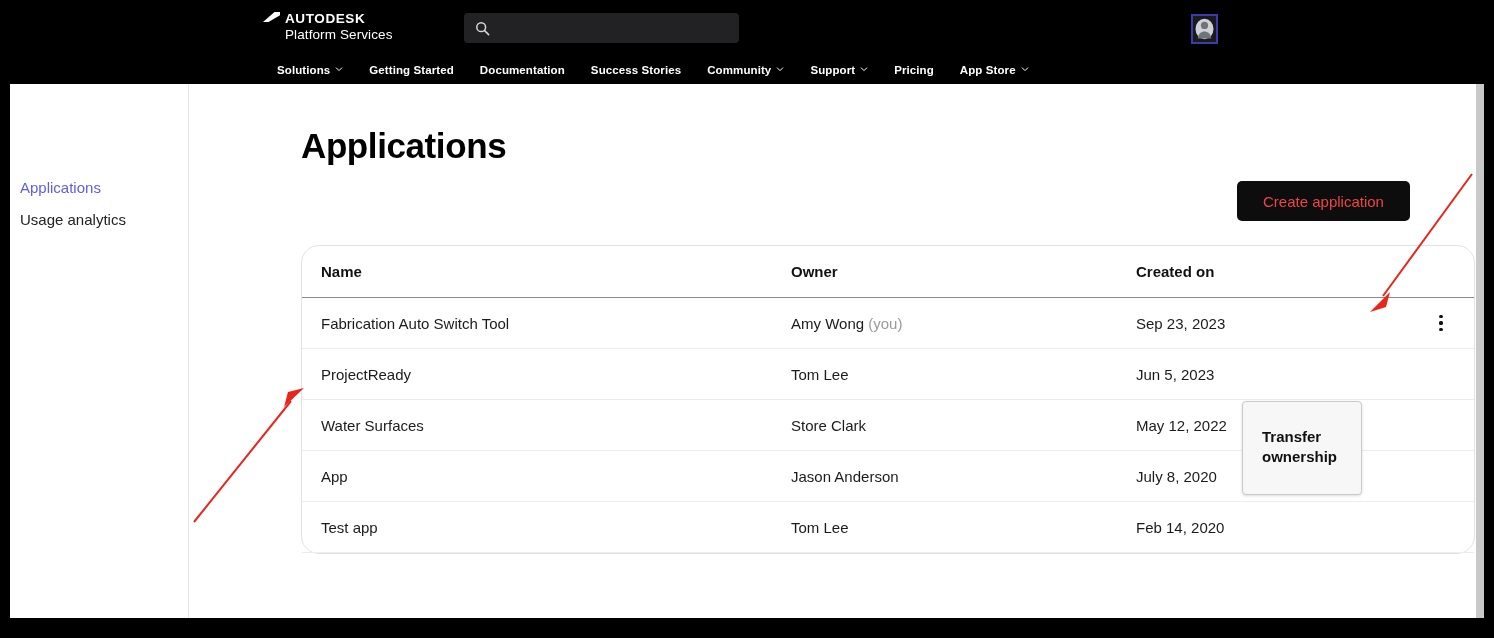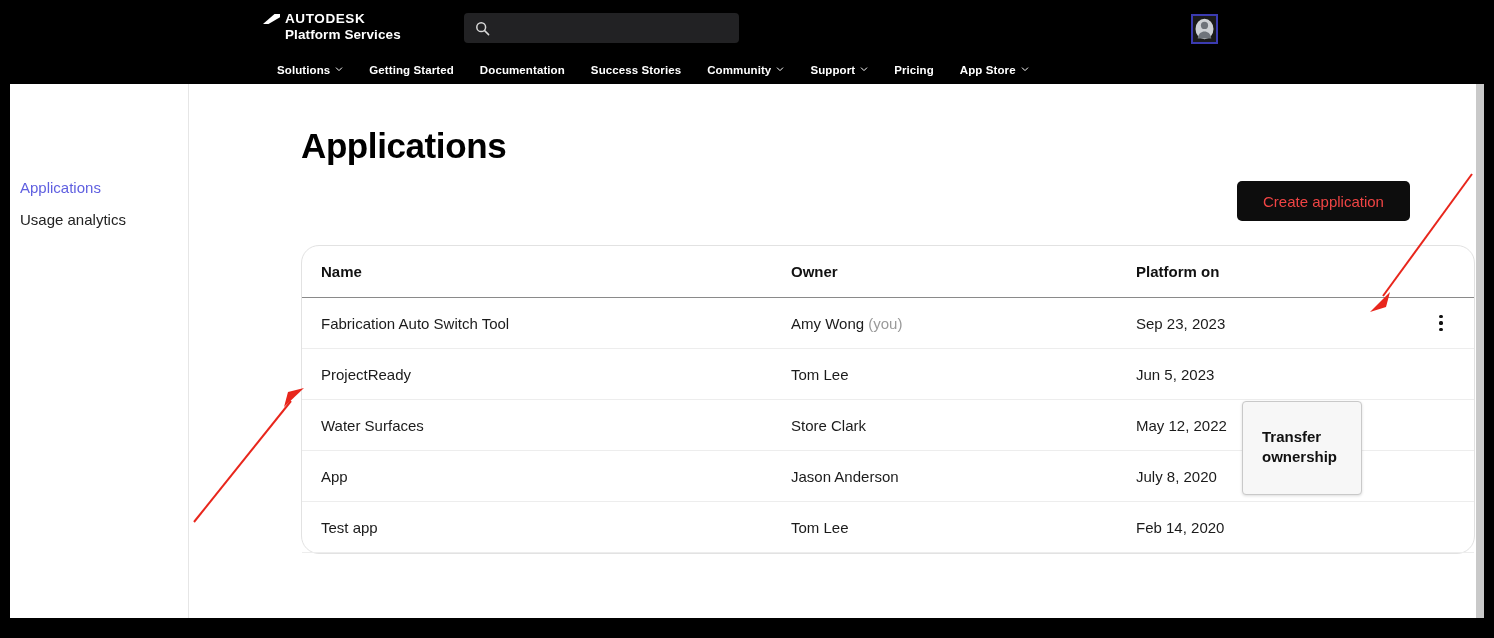--- a/index.html
+++ b/index.html
@@ -31,35 +31,35 @@
 
   .logo {
     position: absolute;
     left: 263px; top: 12px;
     color: #fff;
     line-height: 1.08;
     user-select: none;
   }
   .logo-top {
     display: flex;
-    align-items: center;
+    align-items: flex-start;
     gap: 5px;
     font-size: 13.5px;
     font-weight: bold;
     letter-spacing: 0.6px;
   }
   .logo-mark {
     width: 17px; height: 10px;
     position: relative;
     overflow: hidden;
   }
   .logo-mark svg { display: block; }
   .logo-sub {
     font-size: 13.5px;
-    font-weight: bold;
+    font-weight: normal;
     letter-spacing: 0.1px;
     padding-left: 22px;
     margin-top: 1px;
   }
 
   .searchbox {
     position: absolute;
     left: 464px; top: 13px;
     width: 275px; height: 30px;
     background: #222224;
@@ -394,21 +394,21 @@
 
       <div class="page-title">Applications</div>
 
       <button class="create-btn">Create application</button>
 
       <div class="table-card">
 
         <div class="trow thead">
           <div class="c-name">Name</div>
           <div class="c-owner">Owner</div>
-          <div class="c-date">Platform on</div>
+          <div class="c-date">Created on</div>
           <div class="c-act"></div>
         </div>
 
         <div class="trow tbody-row">
           <div class="c-name">Fabrication Auto Switch Tool</div>
           <div class="c-owner">
             <span>Amy Wong</span>
             <span class="muted">(you)</span>
           </div>
           <div class="c-date">Sep 23, 2023</div>

